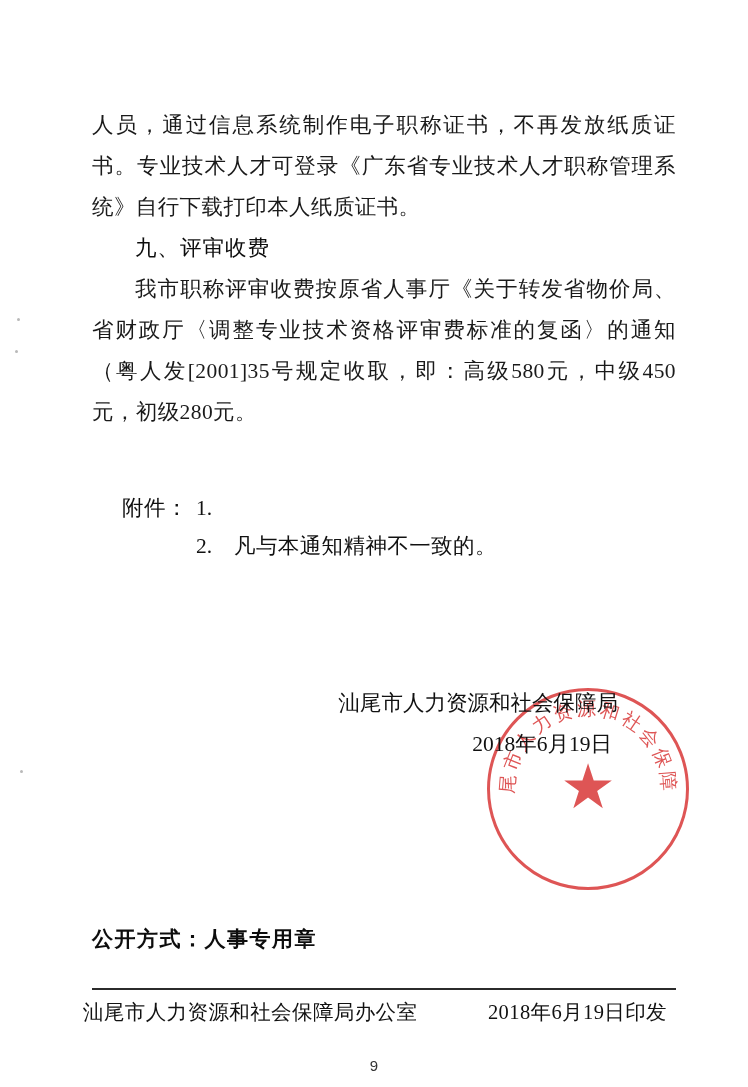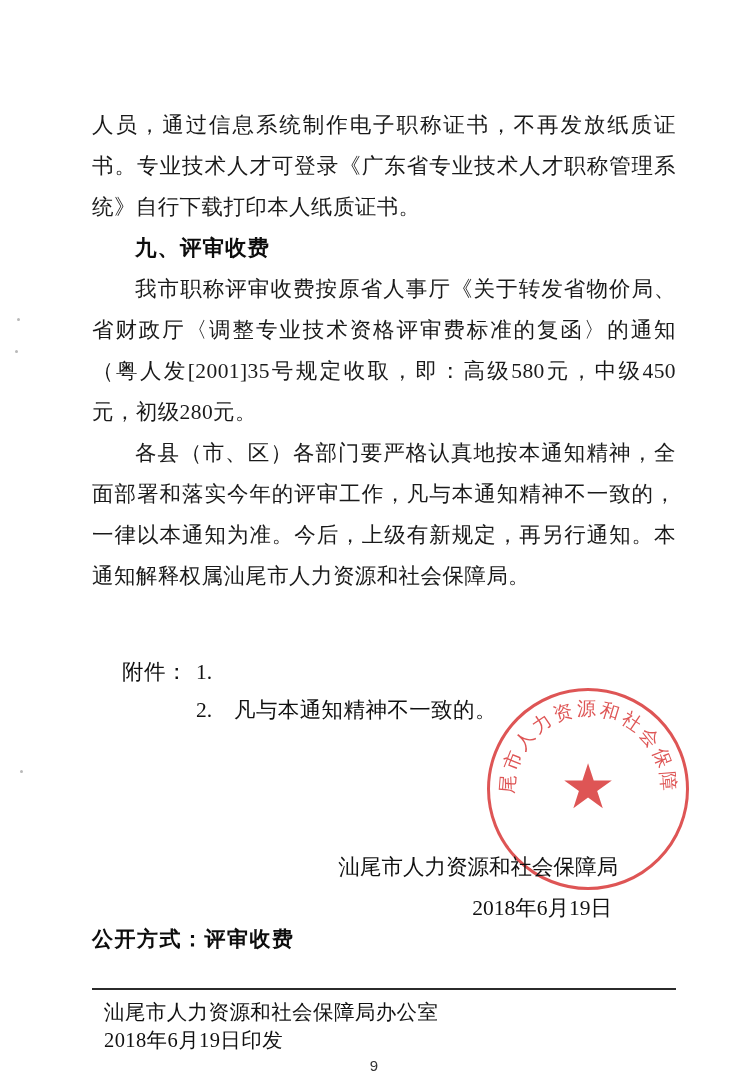--- a/index.html
+++ b/index.html
@@ -30,21 +30,21 @@
     text-justify: inter-ideograph;
     margin: 0 0 0 0;
     color: #1a1a1a;
   }
   .indent {
     text-indent: 2em;
   }
   .section-title {
     font-size: 21.5px;
     line-height: 41px;
-    font-weight: bold;
+    font-weight: normal;
     text-indent: 2em;
     margin: 0;
     color: #0d0d0d;
     font-family: "Liberation Sans", "DejaVu Sans", sans-serif;
     letter-spacing: 1px;
   }
   .attachments {
     margin-top: 56px;
     padding-left: 30px;
     font-size: 21.5px;
@@ -138,28 +138,27 @@
   .footer-rule {
     position: absolute;
     left: 92px;
     top: 988px;
     width: 584px;
     height: 1.6px;
     background: #2b2b2b;
   }
   .footer-row {
     position: absolute;
-    left: 104px;
+    left: 83px;
     top: 998px;
     width: 584px;
     display: flex;
     justify-content: space-between;
     font-size: 20.5px;
     letter-spacing: 0.4px;
-    flex-direction: column;
   }
   .page-number {
     position: absolute;
     left: 0;
     top: 1057px;
     width: 748px;
     text-align: center;
     font-size: 15px;
     color: #333333;
     font-family: "Liberation Sans", "DejaVu Sans", sans-serif;
@@ -181,21 +180,20 @@
   <div class="speck s1"></div>
   <div class="speck s2"></div>
   <div class="speck s3"></div>
 
   <p class="para">人员，通过信息系统制作电子职称证书，不再发放纸质证书。专业技术人才可登录《广东省专业技术人才职称管理系统》自行下载打印本人纸质证书。</p>
 
   <h2 class="section-title">九、评审收费</h2>
 
   <p class="para indent">我市职称评审收费按原省人事厅《关于转发省物价局、省财政厅〈调整专业技术资格评审费标准的复函〉的通知（粤人发[2001]35号规定收取，即：高级580元，中级450元，初级280元。</p>
 
-  <p class="para indent">各县（市、区）各部门要严格认真地按本通知精神，全面部署和落实今年的评审工作，凡与本通知精神不一致的，一律以本通知为准。今后，上级有新规定，再另行通知。本通知解释权属汕尾市人力资源和社会保障局。</p>
 
   <div class="attachments">
     <div class="att-row">
       <span class="att-label">附件：</span>
       <span class="att-num">1.</span>
     </div>
     <div class="att-row">
       <span class="att-label" style="visibility:hidden;">附件：</span>
       <span class="att-num">2.</span>
       <span class="att-text">凡与本通知精神不一致的。</span>
@@ -212,21 +210,21 @@
       </text>
     </svg>
     <div class="seal-star">★</div>
   </div>
 
   <div class="sign-block">
     <div>汕尾市人力资源和社会保障局</div>
     <div class="sign-date">2018年6月19日</div>
   </div>
 
-  <div class="disclosure">公开方式：评审收费</div>
+  <div class="disclosure">公开方式：人事专用章</div>
 
   <div class="footer-rule"></div>
 
   <div class="footer-row">
     <span>汕尾市人力资源和社会保障局办公室</span>
     <span>2018年6月19日印发</span>
   </div>
 
   <div class="page-number">9</div>
 

